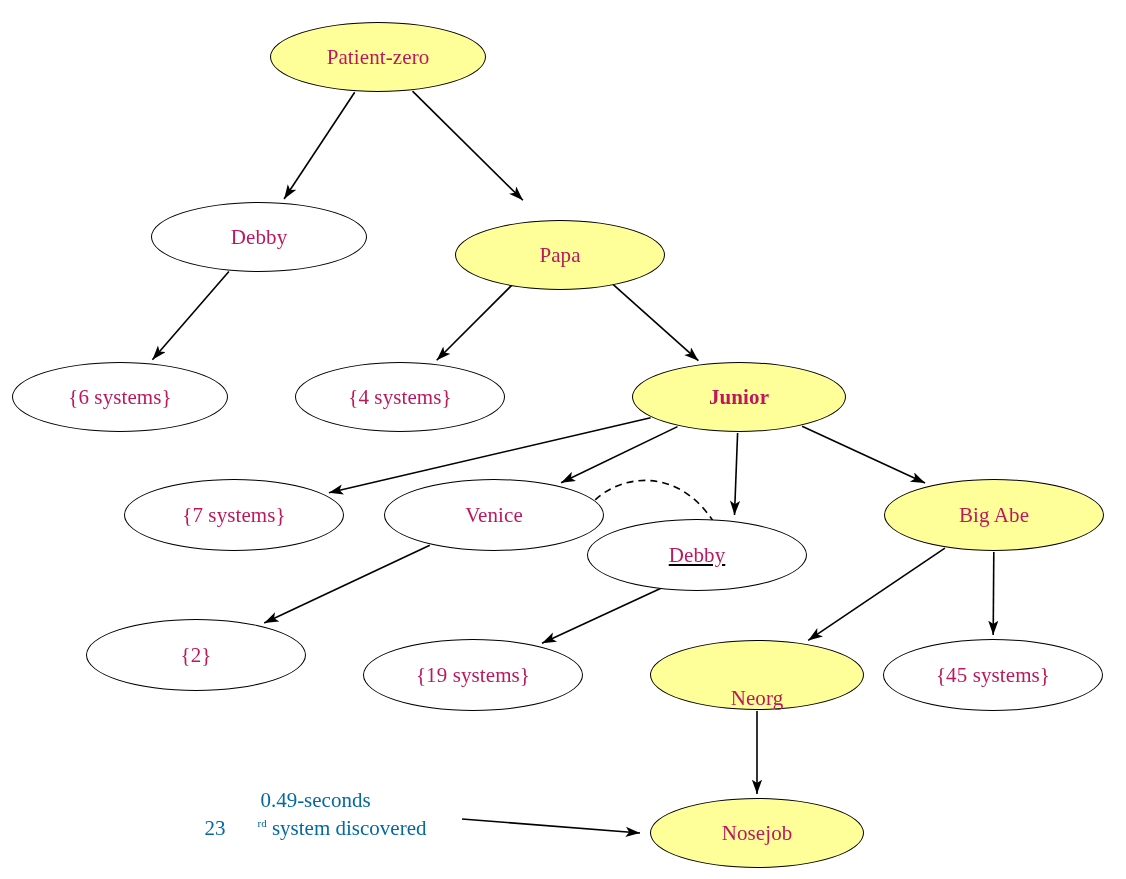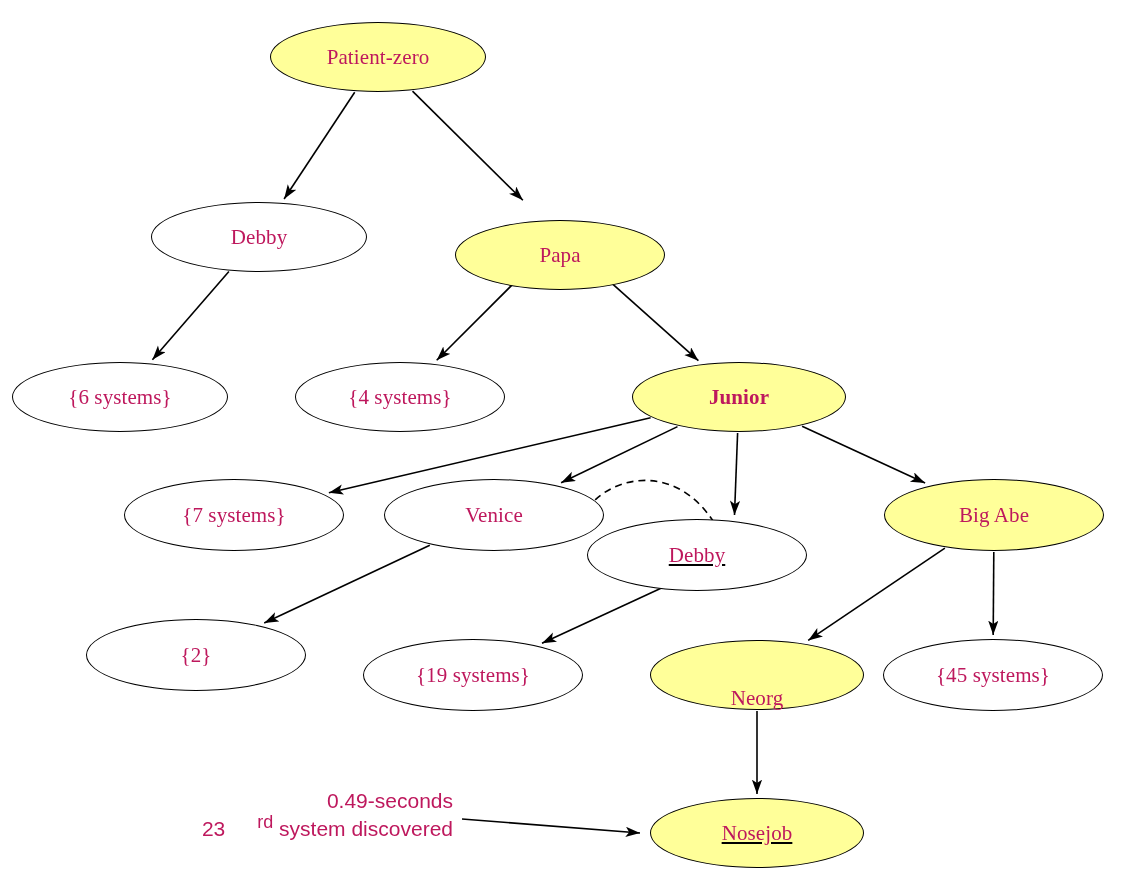--- a/index.html
+++ b/index.html
@@ -41,29 +41,29 @@
   }
   .node-label {
     font-family: "Liberation Serif", "DejaVu Serif", serif;
     font-size: 21px;
     color: #be185d;
     letter-spacing: 0.1px;
   }
   .annotation {
     position: absolute;
     z-index: 3;
-    text-align: right;
-    font-family: Liberation Sans, sans-serif;
+    text-align: center;
+    font-family: Liberation Serif, serif;
     font-size: 21px;
-    color: #be185d;
+    color: #0369a1;
     line-height: 1.32;
     white-space: nowrap;
   }
   .annotation .sup {
-    font-size: 18px;
+    font-size: 11px;
     vertical-align: super;
     line-height: 0;
     margin-left: 32px;
   }
 </style>
 </head>
 <body>
 
 <div id="graph-canvas">
 
@@ -131,21 +131,21 @@
       </div>
       <div class="node" style="left: 363px; top: 639px; width: 220px; height: 72px; background: rgb(255, 255, 255); border-color: rgb(0, 0, 0);">
         <span class="node-label">{19 systems}</span>
       </div>
       <div class="node" style="left: 650px; top: 640px; width: 214px; height: 70px; background: rgb(255, 255, 153); border-color: rgb(0, 0, 0); align-items: flex-end;">
         <span class="node-label">Neorg</span>
       </div>
       <div class="node" style="left: 883px; top: 639px; width: 220px; height: 72px; background: rgb(255, 255, 255); border-color: rgb(0, 0, 0);">
         <span class="node-label">{45 systems}</span>
       </div>
-      <div class="node" style="left: 650px; top: 798px; width: 214px; height: 70px; background: rgb(255, 255, 153); border-color: rgb(0, 0, 0); text-decoration: underline;">
+      <div class="node" style="left: 650px; top: 798px; width: 214px; height: 70px; background: rgb(255, 255, 153); border-color: rgb(0, 0, 0);">
         <span class="node-label">Nosejob</span>
       </div>
     </div>
 
   <div class="annotation" style="left: 178px; top: 787px; width: 275px;">
     <div>0.49-seconds</div>
     <div><span>23</span><span class="sup">rd</span><span> system discovered</span></div>
   </div>
 
 </div>

